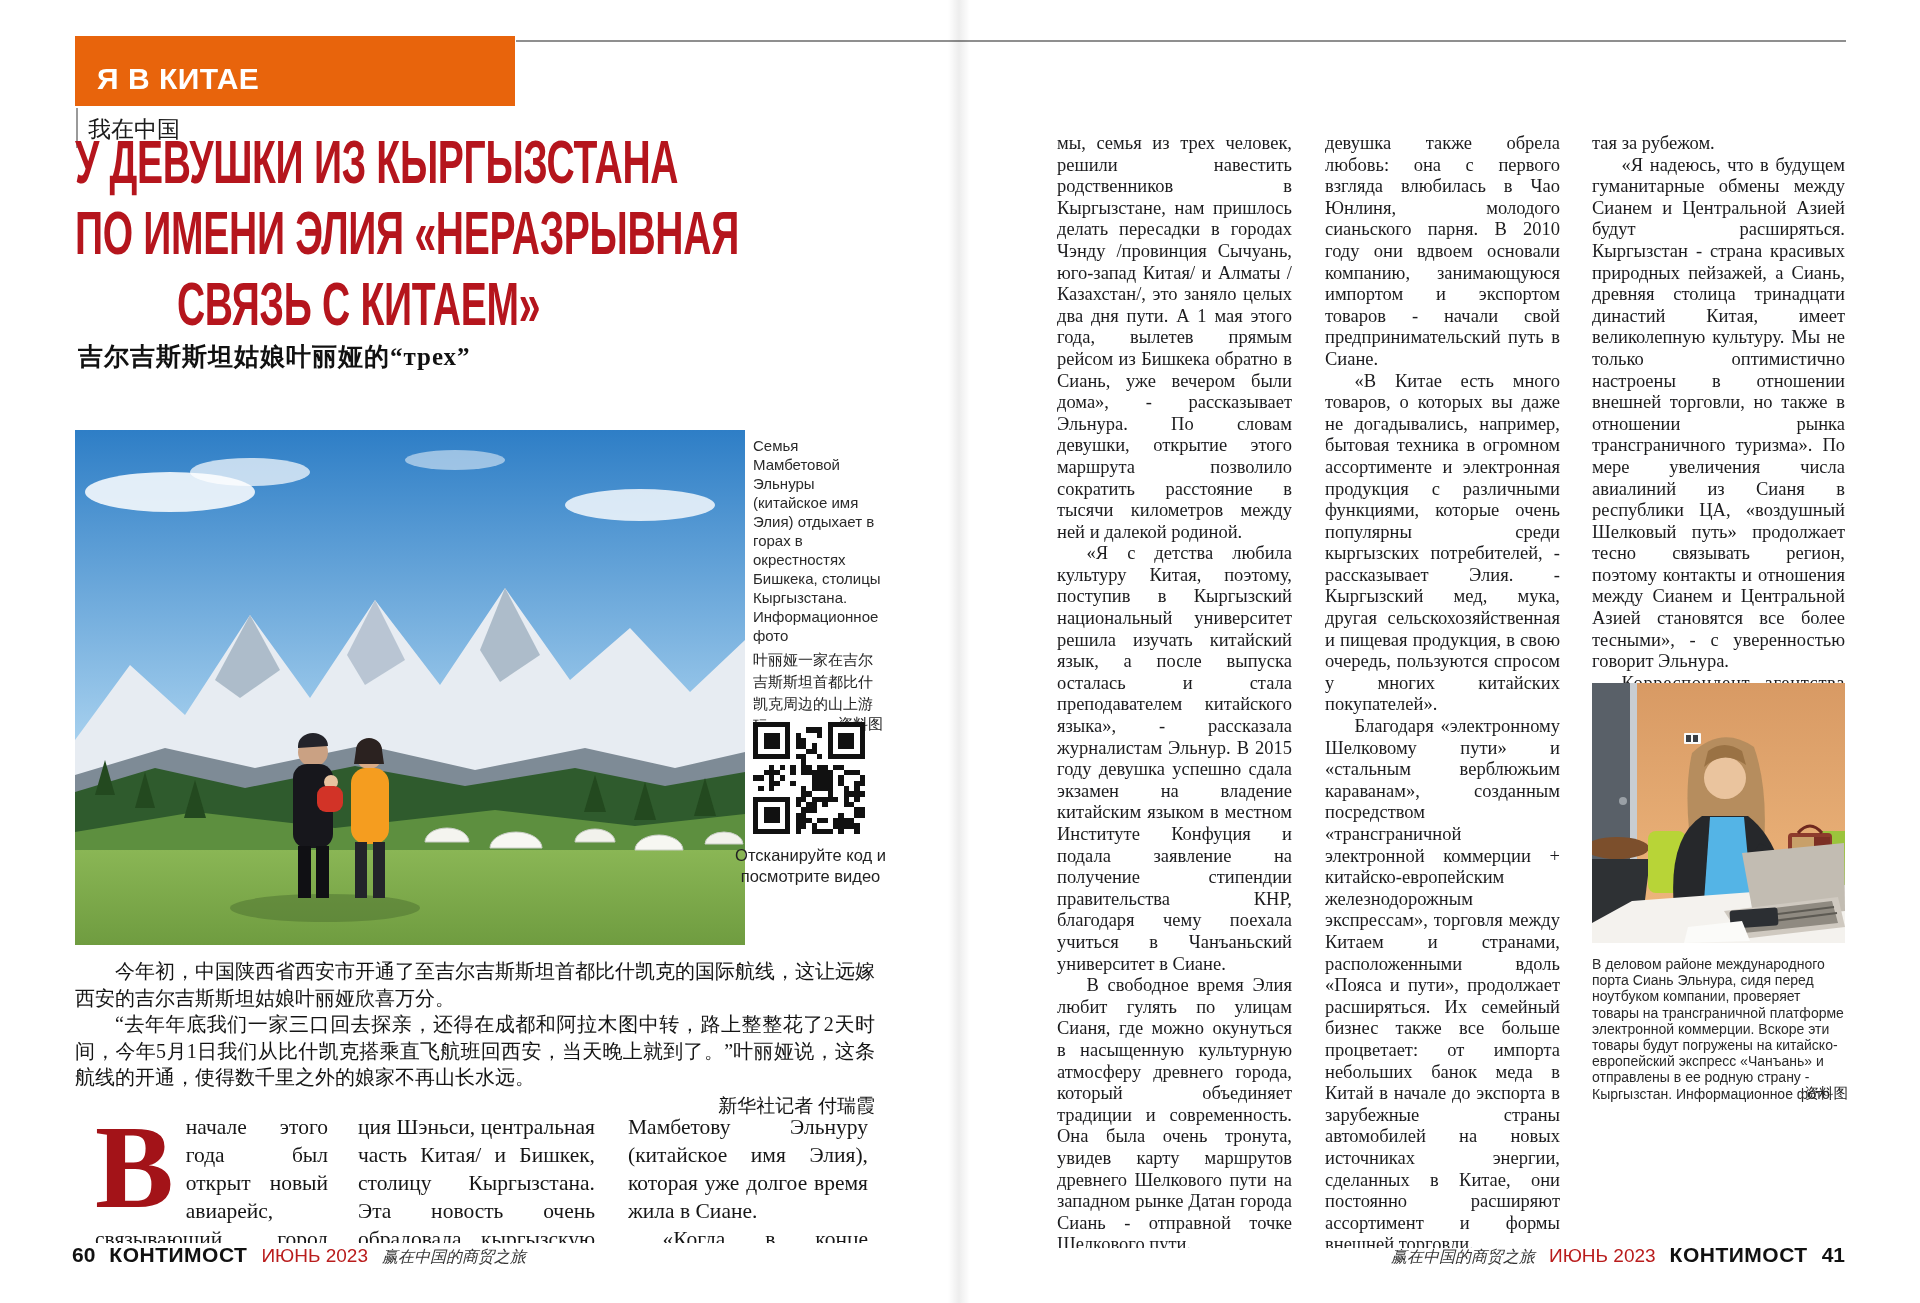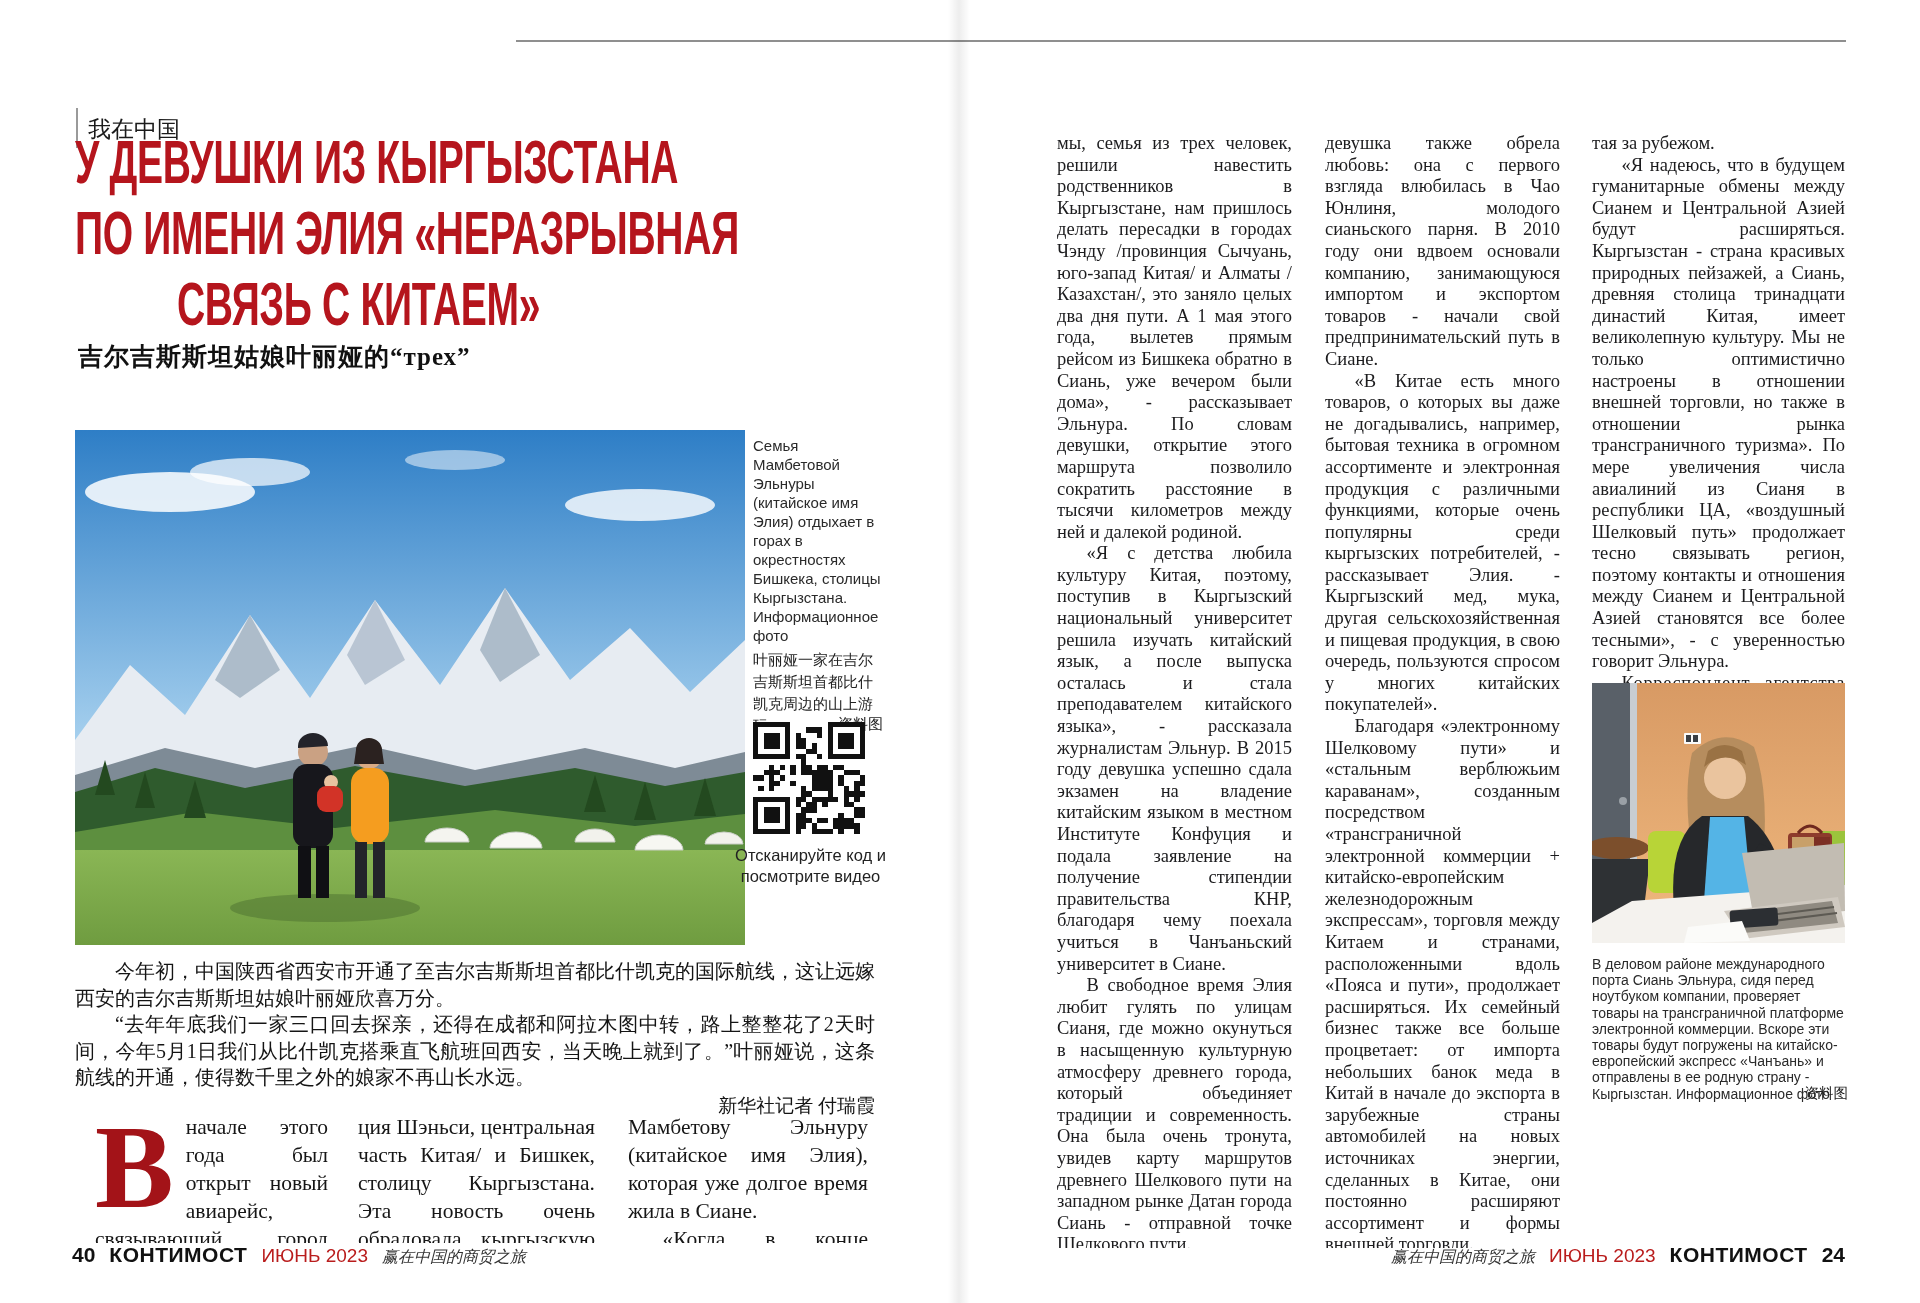--- a/index.html
+++ b/index.html
@@ -75,20 +75,23 @@
   .f-issue{font-size:19px;color:#b91c1c;}
   .f-zh{font-size:16px;color:#333;font-family:"Liberation Serif",serif;font-style:italic;}
 </style>
 </head>
 <body>
 
 <div id="canvas">
 
   <div class="abs" id="top-rule"></div>
 
+  <div class="abs" id="kicker" style="background:#e8640c;">
+    <span id="kicker-label">Я В КИТАЕ</span>
+  </div>
   <div class="abs" id="kicker-zh-rule"></div>
   <div class="abs" id="kicker-zh">我在中国</div>
 
   <div class="abs" id="headline" style="color:#b5151d;text-align:center;">
     <div class="hl-line">У ДЕВУШКИ ИЗ КЫРГЫЗСТАНА</div>
     <div class="hl-line">ПО ИМЕНИ ЭЛИЯ «НЕРАЗРЫВНАЯ</div>
     <div class="hl-line">СВЯЗЬ С КИТАЕМ»</div>
   </div>
   <div class="abs" id="subhead-zh">吉尔吉斯斯坦姑娘叶丽娅的“трех”</div>
 
@@ -312,21 +315,21 @@
   </div>
   <div class="abs intro-col" id="intro-col2">
     <p>ция Шэньси, центральная часть Китая/ и Бишкек, столицу Кыргызстана. Эта новость очень обрадовала кыргызскую девушку</p>
   </div>
   <div class="abs intro-col" id="intro-col3">
     <p>Мамбетову Эльнуру (китайское имя Элия), которая уже долгое время жила в Сиане.</p>
     <p class="p2">«Когда в конце прошлого года</p>
   </div>
 
   <div class="abs footer" id="footer-left">
-    <span class="f-page">40</span>
+    <span class="f-page">60</span>
     <span class="f-brand">КОНТИМОСТ</span>
     <span class="f-issue">ИЮНЬ 2023</span>
     <span class="f-zh">赢在中国的商贸之旅</span>
   </div>
 
   <div class="abs art-col" id="art-col-a">
     <p class="cont">мы, семья из трех человек, решили навестить родственников в Кыргызстане, нам пришлось делать пересадки в городах Чэнду /провинция Сычуань, юго-запад Китая/ и Алматы /Казахстан/, это заняло целых два дня пути. А 1 мая этого года, вылетев прямым рейсом из Бишкека обратно в Сиань, уже вечером были дома», - рассказывает Эльнура. По словам девушки, открытие этого маршрута позволило сократить расстояние в тысячи километров между ней и далекой родиной.</p>
     <p>«Я с детства любила культуру Китая, поэтому, поступив в Кыргызский национальный университет решила изучать китайский язык, а после выпуска осталась и стала преподавателем китайского языка», - рассказала журналистам Эльнур. В 2015 году девушка успешно сдала экзамен на владение китайским языком в местном Институте Конфуция и подала заявление на получение стипендии правительства КНР, благодаря чему поехала учиться в Чанъаньский университет в Сиане.</p>
     <p>В свободное время Элия любит гулять по улицам Сианя, где можно окунуться в насыщенную культурную атмосферу древнего города, который объединяет традиции и современность. Она была очень тронута, увидев карту маршрутов древнего Шелкового пути на западном рынке Датан города Сиань - отправной точке Шелкового пути.</p>
 
@@ -394,17 +397,17 @@
 
   <div class="abs" id="right-caption">
     <div class="ru">В деловом районе международного порта Сиань Эльнура, сидя перед ноутбуком компании, проверяет товары на трансграничной платформе электронной коммерции. Вскоре эти товары будут погружены на китайско-европейский экспресс «Чанъань» и отправлены в ее родную страну - Кыргызстан. Информационное фото</div>
     <div class="credit">资料图</div>
   </div>
 
   <div class="abs footer" id="footer-right">
     <span class="f-zh">赢在中国的商贸之旅</span>
     <span class="f-issue">ИЮНЬ 2023</span>
     <span class="f-brand">КОНТИМОСТ</span>
-    <span class="f-page">24</span>
+    <span class="f-page">41</span>
   </div>
 
   <div class="abs" id="center-fold"></div>
 </div>
 
 </body></html>

